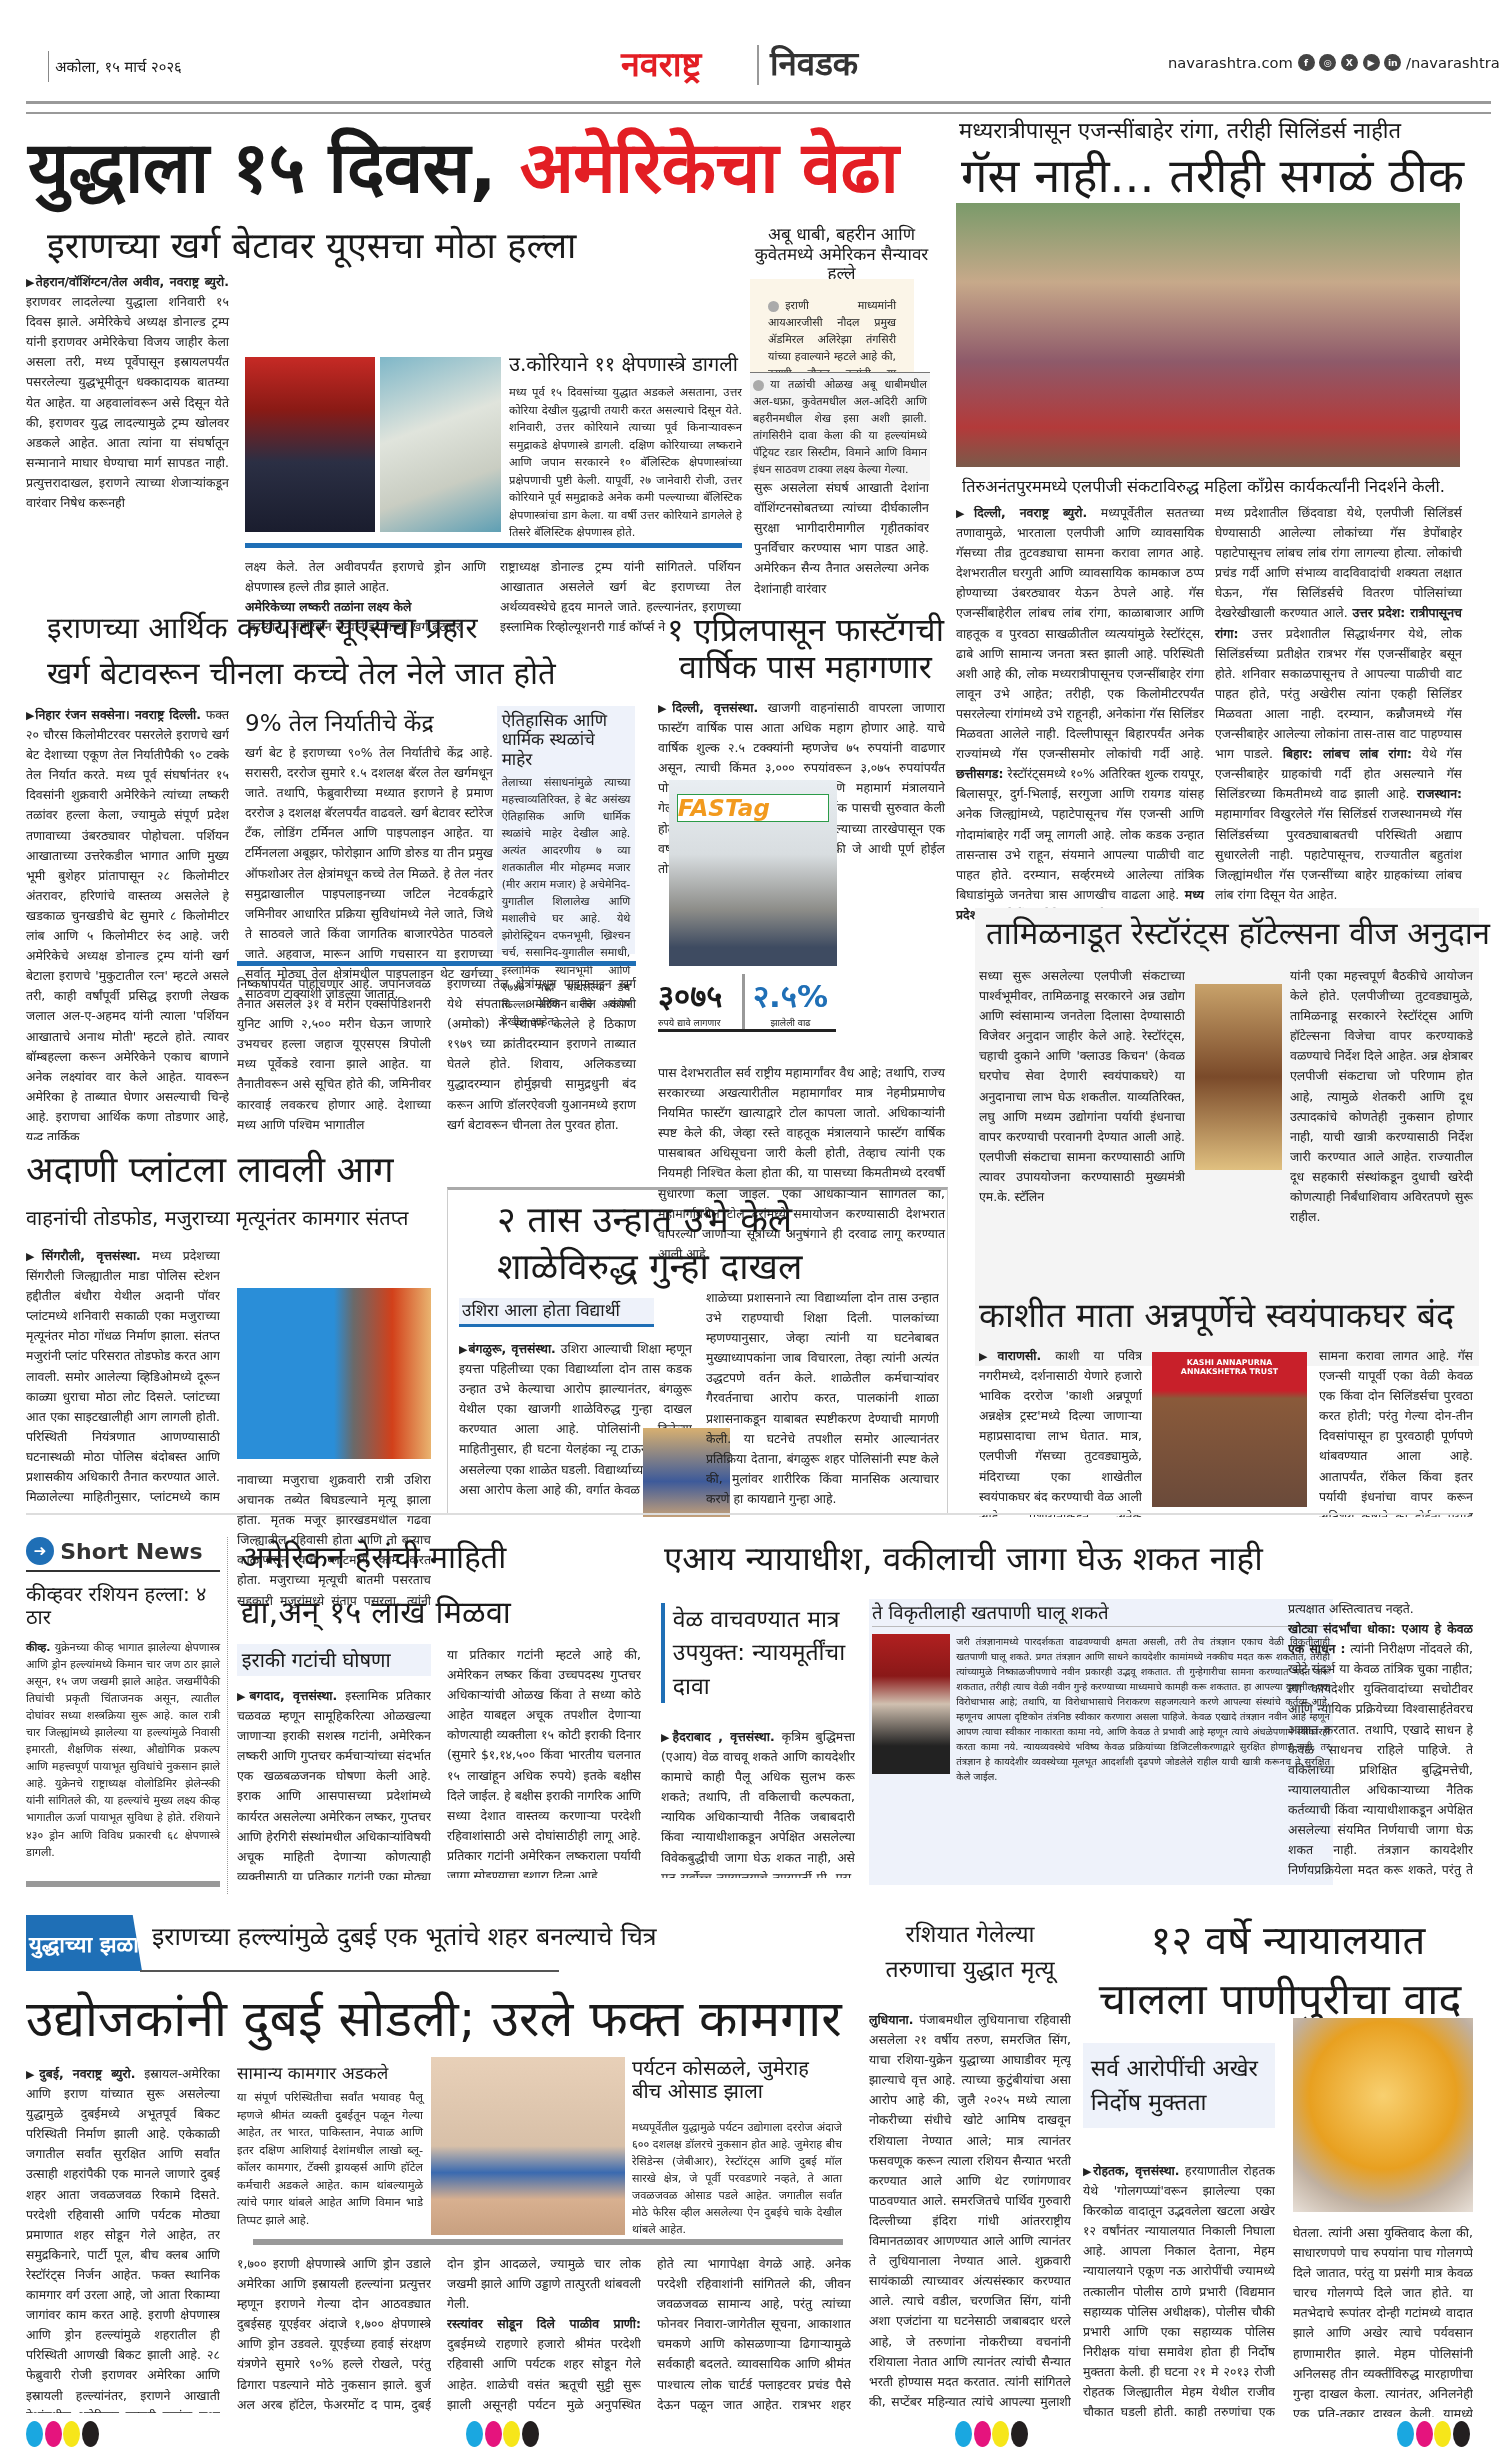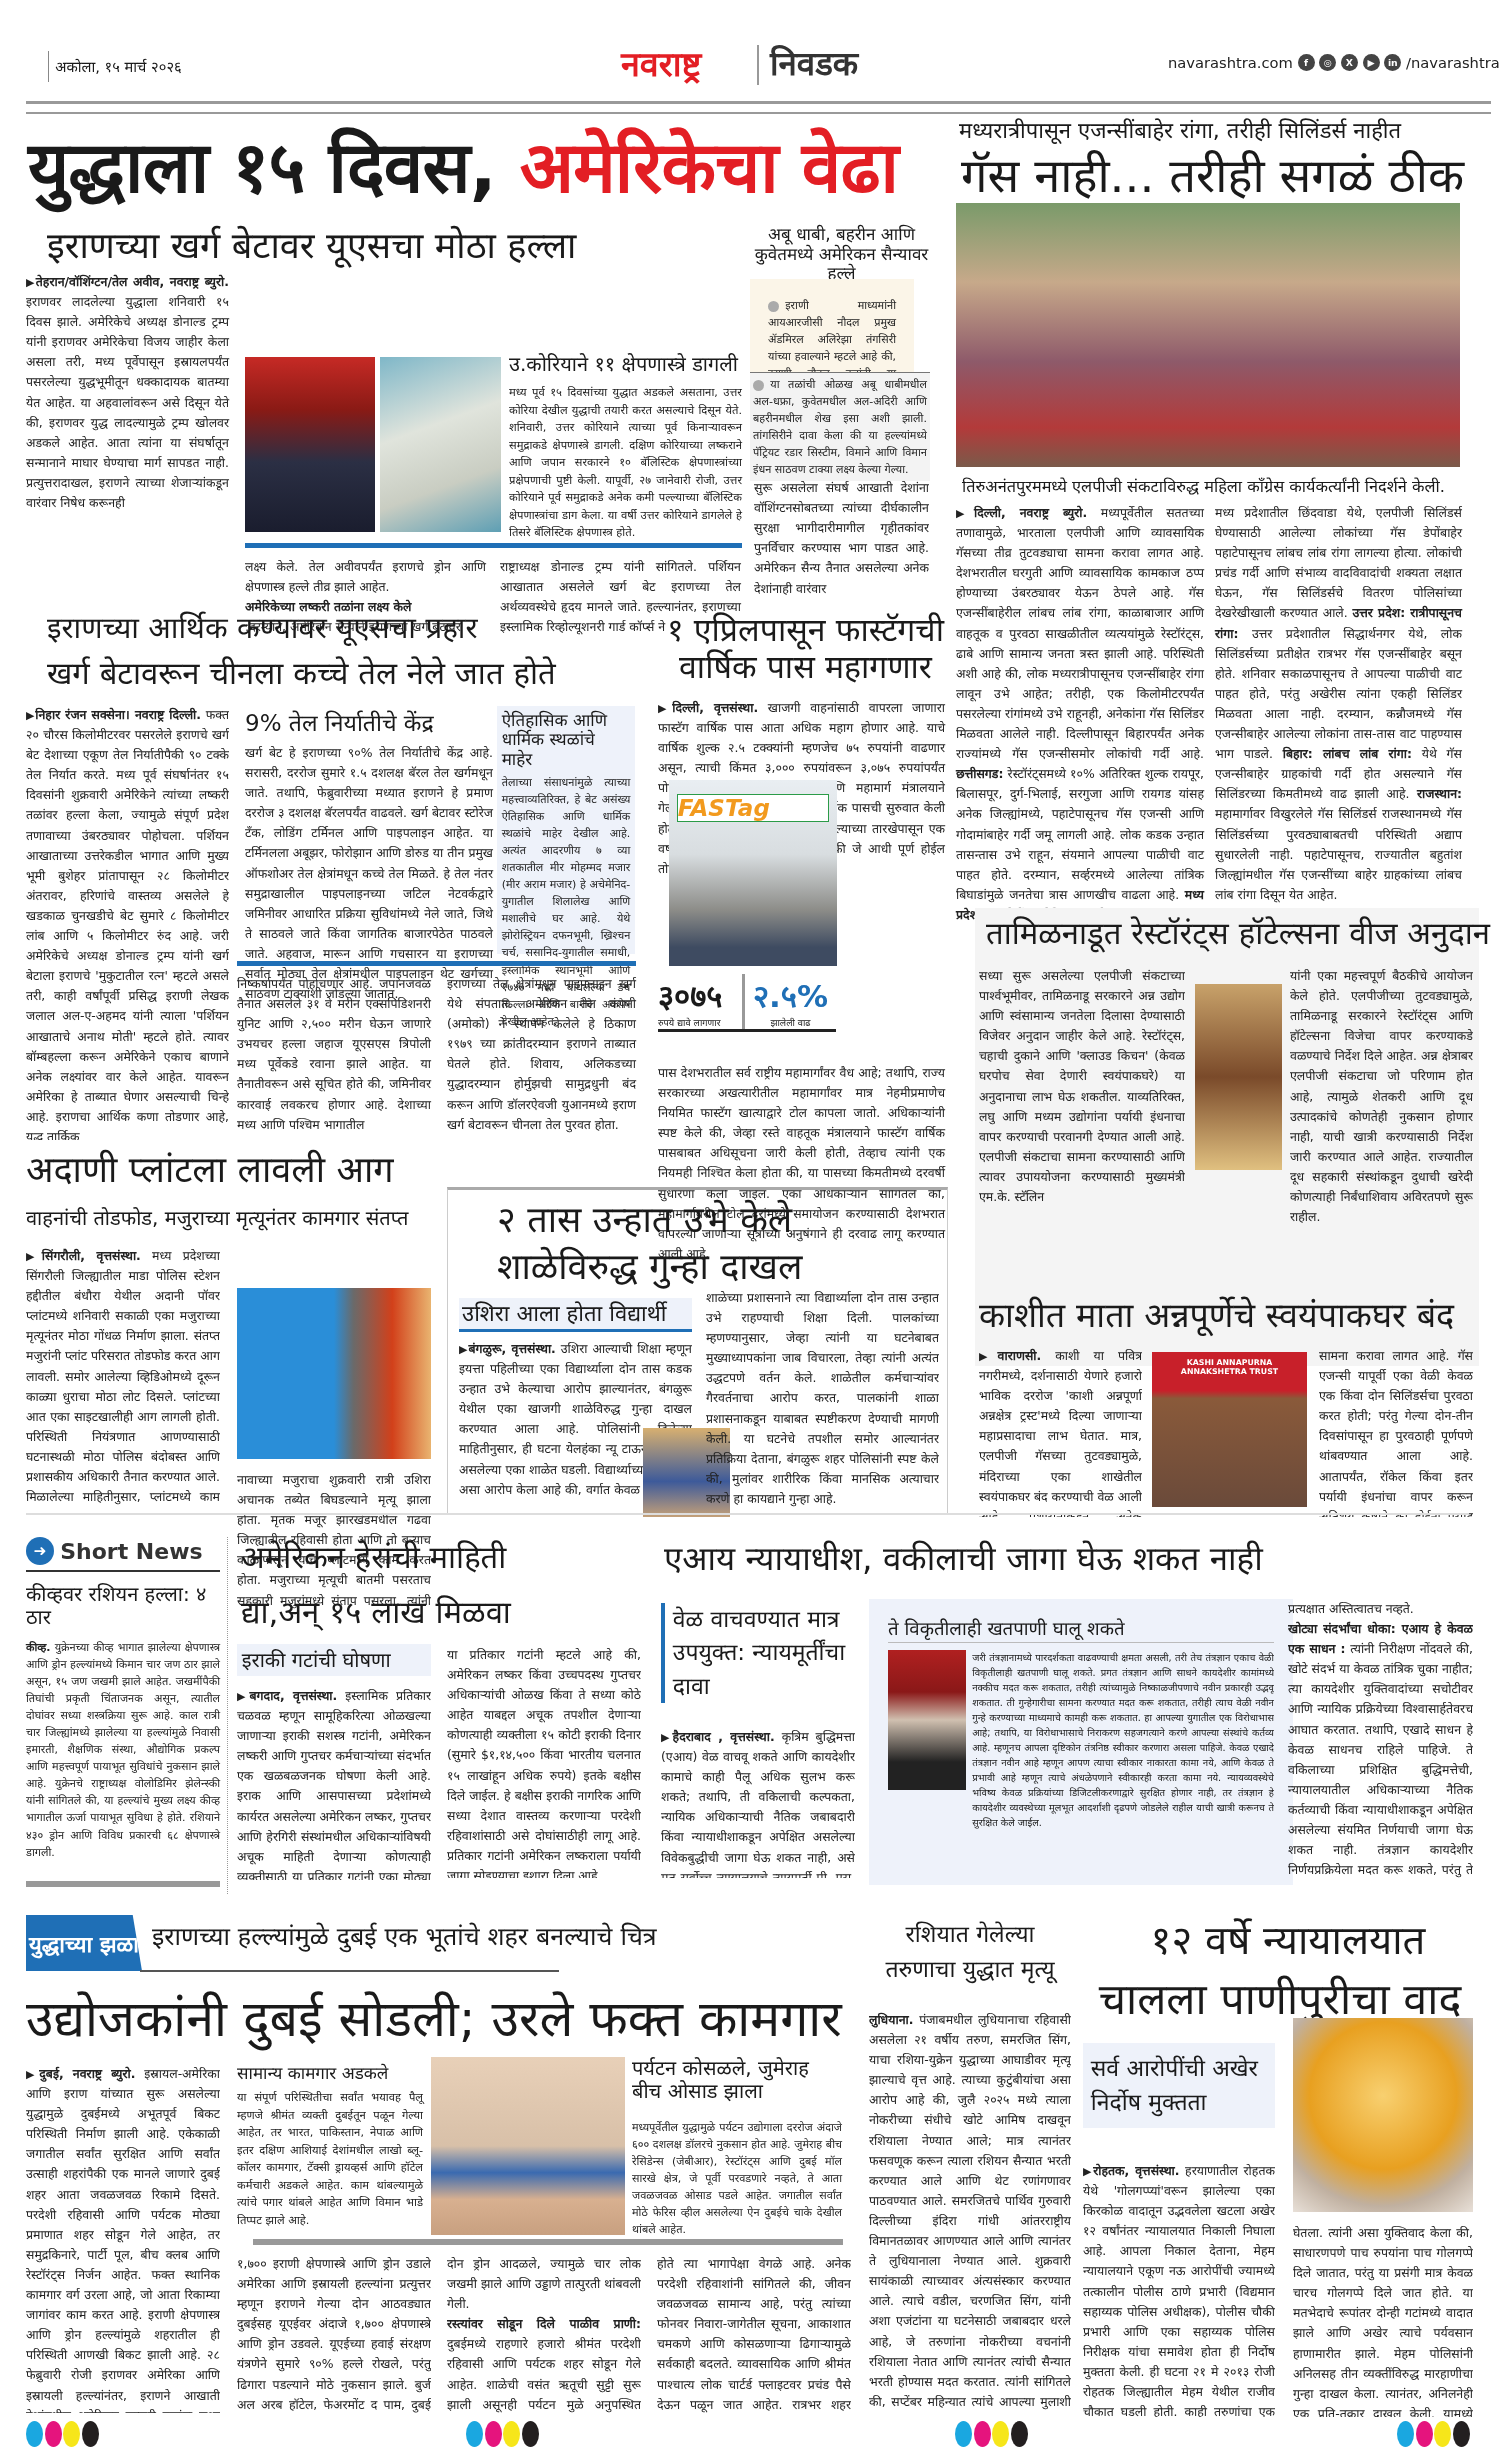--- a/index.html
+++ b/index.html
@@ -113,21 +113,21 @@
 
 <div class="abs hl" style="left:26px;top:1149px;font-size:36px">अदाणी प्लांटला लावली आग</div>
 <div class="abs hl" style="left:26px;top:1207px;font-size:20px">वाहनांची तोडफोड, मजुराच्या मृत्यूनंतर कामगार संतप्त</div>
 <div class="abs body" style="left:26px;top:1246px;width:194px;height:264px;overflow:hidden"><span class="tri">▶</span><b>सिंगरौली, वृत्तसंस्था.</b> <span>मध्य प्रदेशच्या सिंगरौली जिल्ह्यातील माडा पोलिस स्टेशन हद्दीतील बंधौरा येथील अदानी पॉवर प्लांटमध्ये शनिवारी सकाळी एका मजुराच्या मृत्यूनंतर मोठा गोंधळ निर्माण झाला. संतप्त मजुरांनी प्लांट परिसरात तोडफोड करत आग लावली. समोर आलेल्या व्हिडिओमध्ये दूरून काळ्या धुराचा मोठा लोट दिसले. प्लांटच्या आत एका साइटखालीही आग लागली होती. परिस्थिती नियंत्रणात आणण्यासाठी घटनास्थळी मोठा पोलिस बंदोबस्त आणि प्रशासकीय अधिकारी तैनात करण्यात आले. मिळालेल्या माहितीनुसार, प्लांटमध्ये काम करणाऱ्या लल्लन सिंह</span></div>
 <div class="abs img" style="left:237px;top:1288px;width:194px;height:171px;background:linear-gradient(90deg,#2a8ed8 0%,#2a8ed8 50%,#6a6a6a 60%,#d2401a 80%,#e9b470)"></div>
 <div class="abs body" style="left:237px;top:1315px;width:194px;margin-top:155px;height:140px;overflow:hidden">नावाच्या मजुराचा शुक्रवारी रात्री उशिरा अचानक तब्येत बिघडल्याने मृत्यू झाला होता. मृतक मजूर झारखंडमधील गढवा जिल्ह्यातील रहिवासी होता आणि तो बऱ्याच काळापासून याच प्लांटमध्ये काम करत होता. मजुराच्या मृत्यूची बातमी पसरताच सहकारी मजुरांमध्ये संताप पसरला. त्यांनी मृतदेह रुग्णवाहिकेत आरोप करत गोंधळ सुरू केला.</div>
 
 <div class="abs" style="left:447px;top:1187px;width:501px;height:326px;border-top:3.9px solid #aaa;border-left:0.8px solid #ccc;border-right:0.8px solid #ccc"></div>
 <div class="abs hl" style="left:497px;top:1199px;font-size:36px">२ तास उन्हात उभे केले</div>
 <div class="abs hl" style="left:497px;top:1246px;font-size:36px">शाळेविरुद्ध गुन्हा दाखल</div>
-<div class="abs hl shade" style="left:459px;top:1298px;width:233px;font-size:22px;padding:3.1px;border-bottom:3.9px solid #1f6fb6">उशिरा आला होता विद्यार्थी</div>
+<div class="abs hl shade" style="left:459px;top:1298px;width:195px;font-size:17px;padding:3.1px;border-bottom:3.9px solid #1f6fb6">उशिरा आला होता विद्यार्थी</div>
 <div class="abs body" style="left:459px;top:1339px;width:233px;height:163px;overflow:hidden"><span class="tri">▶</span><b>बंगळुरू, वृत्तसंस्था.</b> <span>उशिरा आल्याची शिक्षा म्हणून इयत्ता पहिलीच्या एका विद्यार्थ्याला दोन तास कडक उन्हात उभे केल्याचा आरोप झाल्यानंतर, बंगळुरू येथील एका खाजगी शाळेविरुद्ध गुन्हा दाखल करण्यात आला आहे. पोलिसांनी दिलेल्या माहितीनुसार, ही घटना येलहंका न्यू टाऊन परिसरात असलेल्या एका शाळेत घडली. विद्यार्थ्याच्या पालकांनी असा आरोप केला आहे की, वर्गात केवळ दोन मिनिटे उशिरा पोहोचल्यामुळे</span></div>
 <div class="abs img" style="left:643px;top:1428px;width:87px;height:89px;background:linear-gradient(180deg,#d8b070,#3d5a9a 60%,#c4a078)"></div>
 <div class="abs body" style="left:706px;top:1288px;width:233px;height:225px;overflow:hidden">शाळेच्या प्रशासनाने त्या विद्यार्थ्याला दोन तास उन्हात उभे राहण्याची शिक्षा दिली. पालकांच्या म्हणण्यानुसार, जेव्हा त्यांनी या घटनेबाबत मुख्याध्यापकांना जाब विचारला, तेव्हा त्यांनी अत्यंत उद्धटपणे वर्तन केले. शाळेतील कर्मचाऱ्यांवर गैरवर्तनाचा आरोप करत, पालकांनी शाळा प्रशासनाकडून याबाबत स्पष्टीकरण देण्याची मागणी केली. या घटनेचे तपशील समोर आल्यानंतर प्रतिक्रिया देताना, बंगळुरू शहर पोलिसांनी स्पष्ट केले की, मुलांवर शारीरिक किंवा मानसिक अत्याचार करणे हा कायद्याने गुन्हा आहे.</div>
 
 <div class="abs hl" style="left:979px;top:1296px;font-size:34px">काशीत माता अन्नपूर्णेचे स्वयंपाकघर बंद</div>
 <div class="abs body" style="left:979px;top:1346px;width:163px;height:171px;overflow:hidden"><span class="tri">▶</span><b>वाराणसी.</b> <span>काशी या पवित्र नगरीमध्ये, दर्शनासाठी येणारे हजारो भाविक दररोज 'काशी अन्नपूर्णा अन्नक्षेत्र ट्रस्ट'मध्ये दिल्या जाणाऱ्या महाप्रसादाचा लाभ घेतात. मात्र, एलपीजी गॅसच्या तुटवड्यामुळे, मंदिराच्या एका शाखेतील स्वयंपाकघर बंद करण्याची वेळ आली आहे. प्रशासनाकडून अनेक आश्वासने मिळूनही, शनिवारी माता अन्नपूर्णेच्या 'अन्नक्षेत्र'मध्ये भाविकांना भोजन पुरवता आले</span></div>
 <div class="abs img" style="left:1152px;top:1352px;width:155px;height:155px;background:linear-gradient(180deg,#c8202a 0%,#c8202a 25%,#8a5a3a 30%,#6a4a3a)">
   <div style="color:#fff;font-size:7.8px;font-weight:bold;padding:6.2px;text-align:center">KASHI ANNAPURNA ANNAKSHETRA TRUST</div>
 </div>
 <div class="abs body" style="left:1319px;top:1346px;width:154px;height:171px;overflow:hidden">सामना करावा लागत आहे. गॅस एजन्सी यापूर्वी एका वेळी केवळ एक किंवा दोन सिलिंडर्सचा पुरवठा करत होती; परंतु गेल्या दोन-तीन दिवसांपासून हा पुरवठाही पूर्णपणे थांबवण्यात आला आहे. आतापर्यंत, रॉकेल किंवा इतर पर्यायी इंधनांचा वापर करून अतिशय कष्टाने का होईना प्रसाद तयार केला जात होता; मात्र, पूर्णपणे हतबल झाल्यामुळे, अन्नक्षेत्राची एक शाखा आता पूर्णपणे बंद करण्यात आली आहे.</div>
@@ -145,21 +145,21 @@
 
 <div class="abs hl" style="left:241px;top:1540px;font-size:31px">अमेरिकन हेरांची माहिती</div>
 <div class="abs hl" style="left:241px;top:1595px;font-size:31px">द्या,अन् १५ लाख मिळवा</div>
 <div class="abs hl shade" style="left:237px;top:1644px;width:194px;font-size:20px;padding:4.7px">इराकी गटांची घोषणा</div>
 <div class="abs body" style="left:237px;top:1686px;width:194px;height:194px;overflow:hidden"><span class="tri">▶</span><b>बगदाद, वृत्तसंस्था.</b> <span>इस्लामिक प्रतिकार चळवळ म्हणून सामूहिकरित्या ओळखल्या जाणाऱ्या इराकी सशस्त्र गटांनी, अमेरिकन लष्करी आणि गुप्तचर कर्मचाऱ्यांच्या संदर्भात एक खळबळजनक घोषणा केली आहे. इराक आणि आसपासच्या प्रदेशांमध्ये कार्यरत असलेल्या अमेरिकन लष्कर, गुप्तचर आणि हेरगिरी संस्थांमधील अधिकाऱ्यांविषयी अचूक माहिती देणाऱ्या कोणत्याही व्यक्तीसाठी या प्रतिकार गटांनी एका मोठ्या बक्षिसाची घोषणा केली आहे.</span></div>
 <div class="abs body" style="left:447px;top:1645px;width:194px;height:233px;overflow:hidden">या प्रतिकार गटांनी म्हटले आहे की, अमेरिकन लष्कर किंवा उच्चपदस्थ गुप्तचर अधिकाऱ्यांची ओळख किंवा ते सध्या कोठे आहेत याबद्दल अचूक तपशील देणाऱ्या कोणत्याही व्यक्तीला १५ कोटी इराकी दिनार (सुमारे $१,१४,५०० किंवा भारतीय चलनात १५ लाखांहून अधिक रुपये) इतके बक्षीस दिले जाईल. हे बक्षीस इराकी नागरिक आणि सध्या देशात वास्तव्य करणाऱ्या परदेशी रहिवाशांसाठी असे दोघांसाठीही लागू आहे. प्रतिकार गटांनी अमेरिकन लष्कराला पर्यायी जागा सोडण्याचा इशारा दिला आहे.</div>
 
 <div class="abs hl" style="left:664px;top:1540px;font-size:33px">एआय न्यायाधीश, वकीलाची जागा घेऊ शकत नाही</div>
 <div class="abs hl" style="left:661px;top:1603px;width:194px;font-size:23px;border-left:4.7px solid #1f6fb6;padding-left:7.8px;line-height:1.45">वेळ वाचवण्यात मात्र उपयुक्त: न्यायमूर्तींचा दावा</div>
 <div class="abs body" style="left:661px;top:1727px;width:194px;height:151px;overflow:hidden"><span class="tri">▶</span><b>हैदराबाद , वृत्तसंस्था.</b> <span>कृत्रिम बुद्धिमत्ता (एआय) वेळ वाचवू शकते आणि कायदेशीर कामाचे काही पैलू अधिक सुलभ करू शकते; तथापि, ती वकिलाची कल्पकता, न्यायिक अधिकाऱ्याची नैतिक जबाबदारी किंवा न्यायाधीशाकडून अपेक्षित असलेल्या विवेकबुद्धीची जागा घेऊ शकत नाही, असे मत सर्वोच्च न्यायालयाचे न्यायमूर्ती पी. एस. नरसिंहा यांनी व्यक्त केले. तंत्रज्ञानाचा वापर करताना सावधगिरी बाळगणे आवश्यक आहे.</span></div>
-<div class="abs shade" style="left:869px;top:1599px;width:424px;height:286px;padding:19px">
+<div class="abs shade" style="left:869px;top:1599px;width:464px;height:286px;padding:3px">
   <div class="hl" style="font-size:18.6px;border-bottom:1.6px solid #bbb;padding-bottom:3.1px">ते विकृतीलाही खतपाणी घालू शकते</div>
   <div style="display:flex;gap:6.2px;margin-top:6.2px">
     <div class="img" style="width:78px;height:140px;flex:none;background:linear-gradient(180deg,#b02020,#8a1818 30%,#d0c0b0 50%,#222 80%)"></div>
     <div class="body" style="font-size:9.7px;line-height:1.55;height:233px;overflow:hidden">जरी तंत्रज्ञानामध्ये पारदर्शकता वाढवण्याची क्षमता असली, तरी तेच तंत्रज्ञान एकाच वेळी विकृतीलाही खतपाणी घालू शकते. प्रगत तंत्रज्ञान आणि साधने कायदेशीर कामांमध्ये नक्कीच मदत करू शकतात, तरीही त्यांच्यामुळे निष्काळजीपणाचे नवीन प्रकारही उद्भवू शकतात. ती गुन्हेगारीचा सामना करण्यात मदत करू शकतात, तरीही त्याच वेळी नवीन गुन्हे करण्याच्या माध्यमाचे कामही करू शकतात. हा आपल्या युगातील एक विरोधाभास आहे; तथापि, या विरोधाभासाचे निराकरण सहजगत्याने करणे आपल्या संस्थांचे कर्तव्य आहे. म्हणूनच आपला दृष्टिकोन तंत्रनिष्ठ स्वीकार करणारा असला पाहिजे. केवळ एखादे तंत्रज्ञान नवीन आहे म्हणून आपण त्याचा स्वीकार नाकारता कामा नये, आणि केवळ ते प्रभावी आहे म्हणून त्याचे अंधळेपणाने स्वीकारही करता कामा नये. न्यायव्यवस्थेचे भविष्य केवळ प्रक्रियांच्या डिजिटलीकरणाद्वारे सुरक्षित होणार नाही, तर तंत्रज्ञान हे कायदेशीर व्यवस्थेच्या मूलभूत आदर्शांशी दृढपणे जोडलेले राहील याची खात्री करूनच ते सुरक्षित केले जाईल.</div>
   </div>
 </div>
 <div class="abs body" style="left:1288px;top:1599px;width:185px;height:279px;overflow:hidden"><span>प्रत्यक्षात अस्तित्वातच नव्हते.</span><br><b>खोट्या संदर्भांचा धोका: एआय हे केवळ एक साधन :</b> <span>त्यांनी निरीक्षण नोंदवले की, खोटे संदर्भ या केवळ तांत्रिक चुका नाहीत; त्या कायदेशीर युक्तिवादांच्या सचोटीवर आणि न्यायिक प्रक्रियेच्या विश्वासार्हतेवरच आघात करतात. तथापि, एखादे साधन हे केवळ साधनच राहिले पाहिजे. ते वकिलाच्या प्रशिक्षित बुद्धिमत्तेची, न्यायालयातील अधिकाऱ्याच्या नैतिक कर्तव्याची किंवा न्यायाधीशाकडून अपेक्षित असलेल्या संयमित निर्णयाची जागा घेऊ शकत नाही. तंत्रज्ञान कायदेशीर निर्णयप्रक्रियेला मदत करू शकते, परंतु ते न्यायप्रक्रियेच्या मूलभूत मानवी जबाबदारीची जागा घेऊ शकत नाही.</span></div>
 
 <div class="abs" style="left:26px;top:1915px;width:116px;height:56px;background:#1f6fb6;color:#fff;font-weight:bold;font-size:22px;display:flex;align-items:center;justify-content:center;clip-path:polygon(0 0,92% 0,100% 100%,0 100%)">युद्धाच्या झळा</div>
 <div class="abs hl" style="left:152px;top:1923px;font-size:25px">इराणच्या हल्ल्यांमुळे दुबई एक भूतांचे शहर बनल्याचे चित्र</div>

